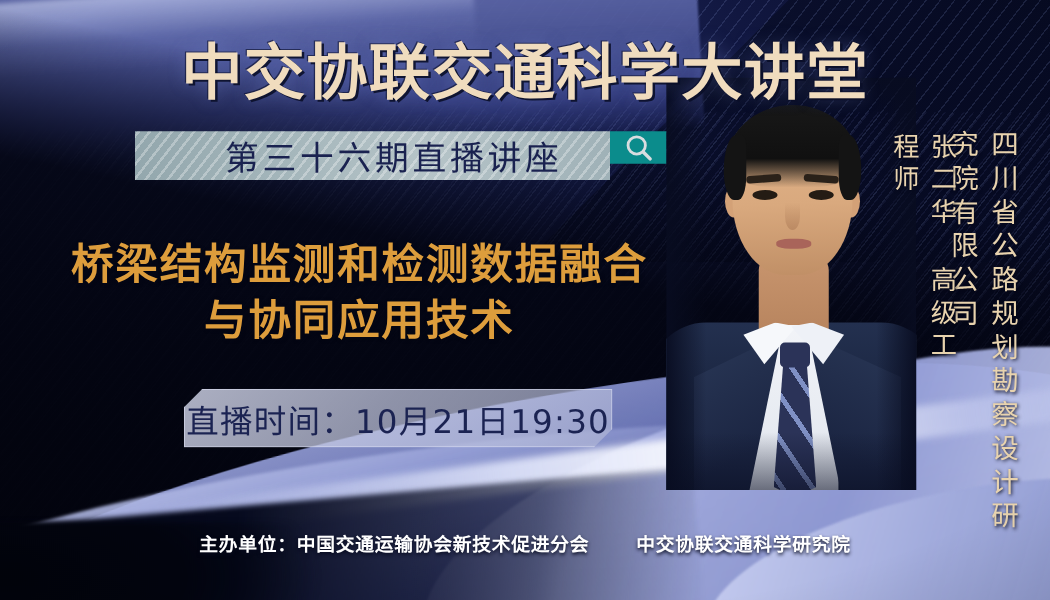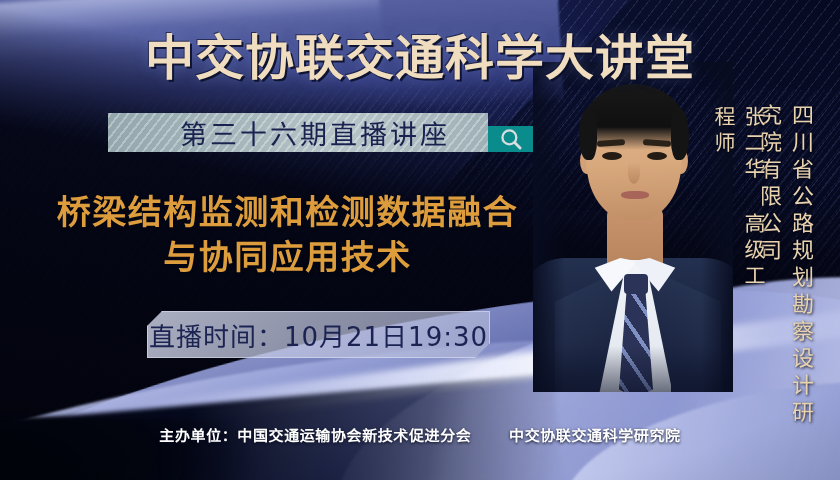--- a/index.html
+++ b/index.html
@@ -213,21 +213,21 @@
     text-shadow:
       2px 2px 0 rgba(10,14,40,.9),
       -1px -1px 0 rgba(10,14,40,.6),
       0 0 14px rgba(120,140,220,.35);
     white-space:nowrap;
   }
 
   
   .session-bar{
     position:absolute;left:108px;top:105px;width:425px;height:47px;
-    display:flex;align-items:flex-end;
+    display:flex;align-items:flex-start;
   }
   .session-bar-body{
     position:relative;flex:1;
     background:linear-gradient(90deg,#93a7ad 0%,#a3b5ba 30%,#b6c4c8 62%,#9fb1b7 100%);
     overflow:hidden;
   }
   .session-bar-body::after{
     content:"";position:absolute;inset:0;
     background-image:repeating-linear-gradient(
       -52deg,

